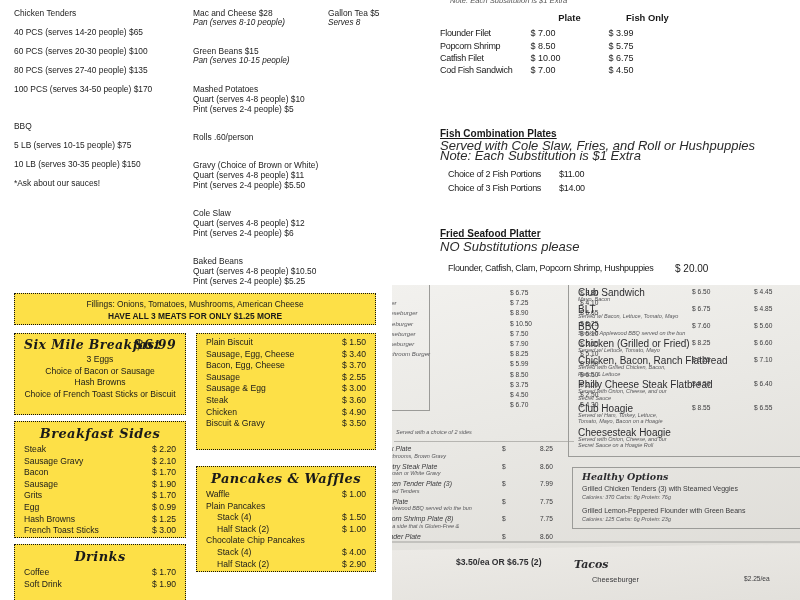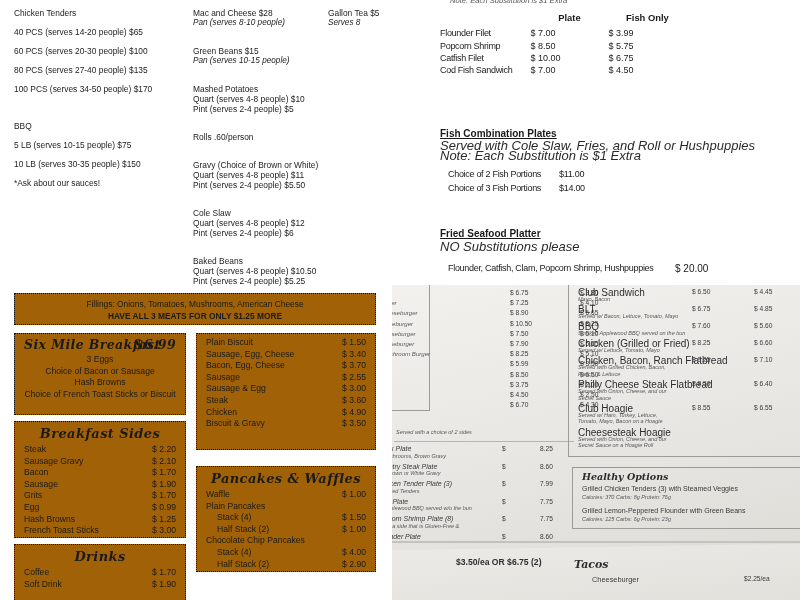--- a/index.html
+++ b/index.html
@@ -31,21 +31,21 @@
   .fish-tbl th.nm{text-align:left;}
   .fish-tbl td{padding:1.2px 0;font-size:9px;white-space:nowrap;}
   .fish-tbl td.nm{text-align:left;padding-right:18px;letter-spacing:-0.3px;}
   .fish-tbl td.pr{text-align:left;width:78px;}
   .sec-title{font-size:10px;font-weight:bold;text-decoration:underline;}
   .sec-note{font-size:13px;font-style:italic;color:#2a2a2a;line-height:9.5px;}
   .combo-row{font-size:9px;letter-spacing:-0.3px;}
 
   
   #breakfast{position:absolute;left:0;top:288px;width:392px;height:312px;background:#fff;}
-  .dbox{position:absolute;border:1.4px dotted #111;box-sizing:border-box;background:#a16207;}
+  .dbox{position:absolute;border:1.4px dotted #111;box-sizing:border-box;background:#fde047;}
   .script{
     font-family:"DejaVu Serif",serif;font-style:italic;font-weight:bold;
     letter-spacing:0.4px;
   }
   .bx-title{text-align:center;font-size:13px;}
   .bx-center{text-align:center;font-size:8.6px;line-height:11.5px;}
   .row{display:flex;justify-content:space-between;font-size:8.6px;line-height:11.6px;padding:0 9px;}
   .row .nm{white-space:nowrap;}
   .row .pr{white-space:nowrap;}
   .row.ind .nm{padding-left:11px;}

